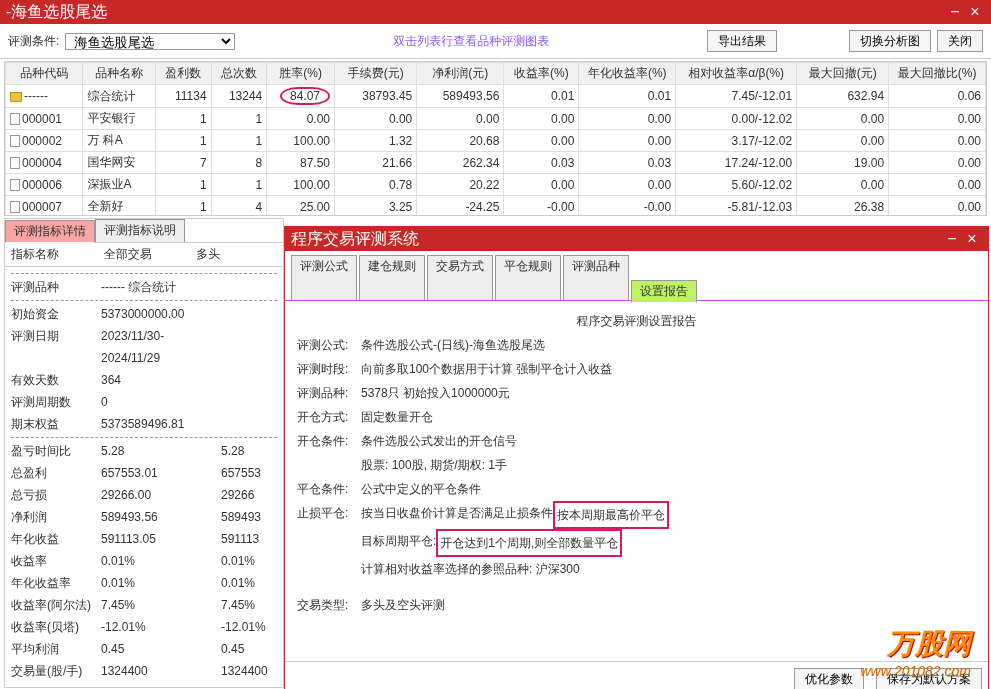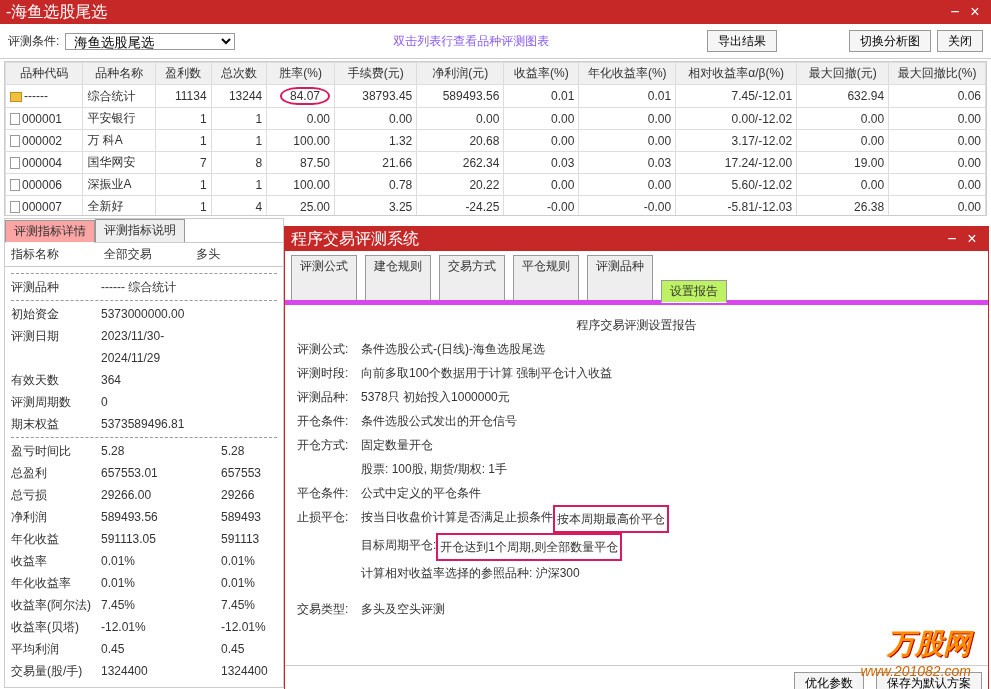--- a/index.html
+++ b/index.html
@@ -35,21 +35,21 @@
 .detail-body { padding: 4px 6px; font-size: 12px; line-height: 22px; height: 420px; overflow: hidden; }
 .detail-body .row { display: flex; }
 .detail-body .row .k { width: 90px; }
 .detail-body .row .v1 { width: 120px; text-align: left; }
 .detail-body .row .v2 { text-align: left; }
 .dash { border-top: 1px dashed #999; margin: 2px 0; }
 
 
 .modal { position: absolute; left: 284px; top: 226px; width: 705px; border: 1px solid #c62828; background: #fff; z-index: 10; }
 .modal .titlebar { background: #c62828; }
-.mtabs { display: flex; border-bottom: 5px solid #d946ef; padding: 4px 6px 0 6px; gap: 8px; }
+.mtabs { display: flex; border-bottom: 1px solid #d946ef; padding: 4px 6px 0 6px; gap: 2px; }
 .mtab { border: 1px solid #999; border-bottom: none; background: #eee; padding: 2px 8px; font-size: 12px; cursor: pointer; }
 .mtab.active { background: #bef264; border-bottom: 1px solid #fff; position: relative; top: 3px; margin-top: 22px; }
 .report { padding: 8px 12px; font-size: 12px; line-height: 24px; height: 360px; }
 .report .center { text-align: center; font-weight: normal; }
 .report .rrow { display: flex; }
 .report .rrow .rk { width: 64px; }
 .mark { border: 2px solid #d81b60; padding: 0 2px; display: inline-block; }
 .bottombar { display: flex; align-items: center; gap: 12px; padding: 6px; border-top: 1px solid #ccc; }
 .bottombar .spacer { flex: 1; }
 .bottombar2 { display: flex; align-items: center; gap: 6px; padding: 4px 6px 8px 6px; }
@@ -315,26 +315,26 @@
       </div>
     <div class="rrow">
         <span class="rk">评测时段:</span>
         <span>向前多取100个数据用于计算 强制平仓计入收益</span>
       </div>
     <div class="rrow">
         <span class="rk">评测品种:</span>
         <span>5378只 初始投入1000000元</span>
       </div>
     <div class="rrow">
+        <span class="rk">开仓方式:</span>
+        <span>固定数量开仓</span>
+      </div>
+    <div class="rrow">
         <span class="rk">开仓条件:</span>
         <span>条件选股公式发出的开仓信号</span>
-      </div>
-    <div class="rrow">
-        <span class="rk">开仓方式:</span>
-        <span>固定数量开仓</span>
       </div>
     <div class="rrow">
         <span class="rk"></span>
         <span>股票: 100股, 期货/期权: 1手</span>
       </div>
     <div class="rrow">
         <span class="rk">平仓条件:</span>
         <span>公式中定义的平仓条件</span>
       </div>
     <div class="rrow">

